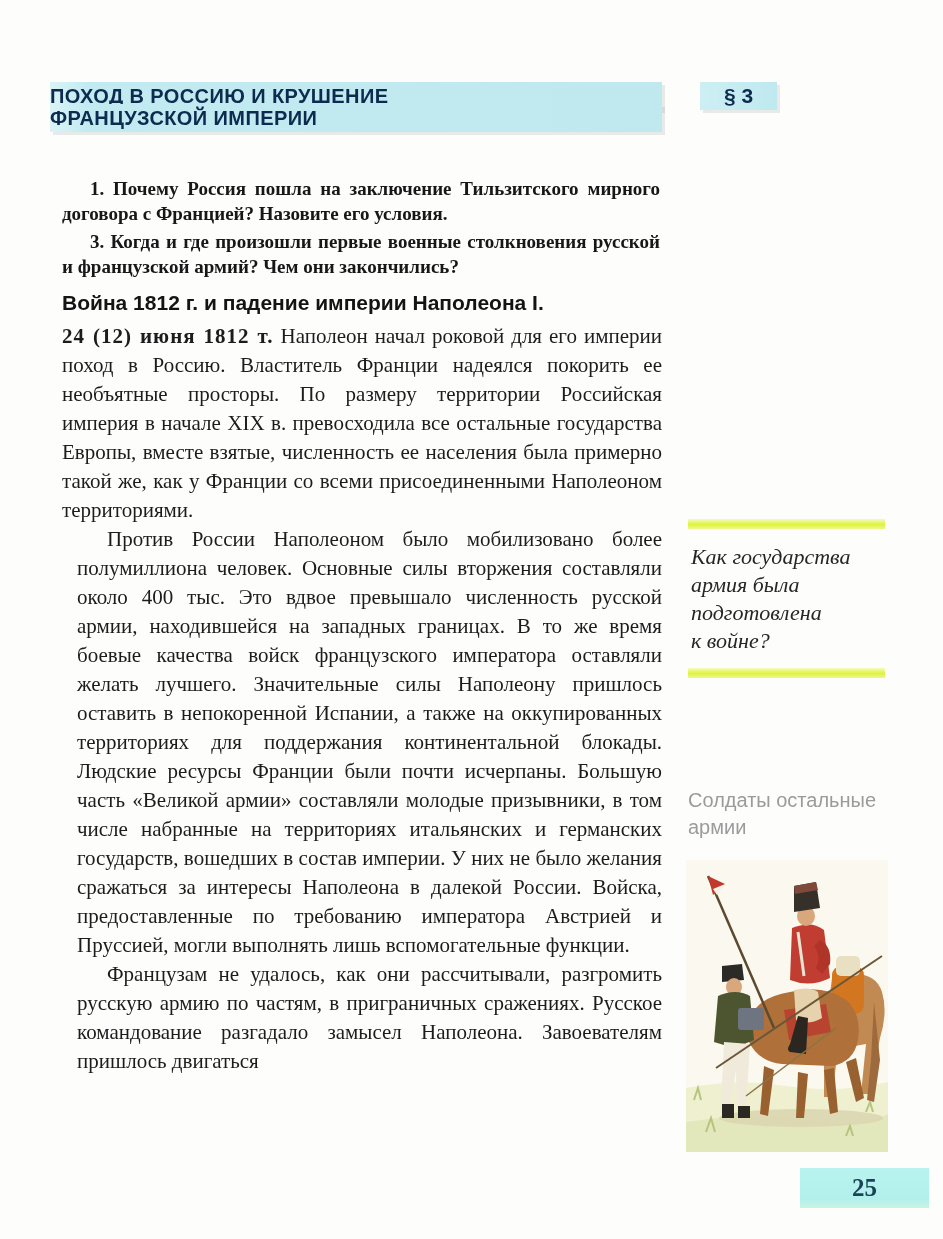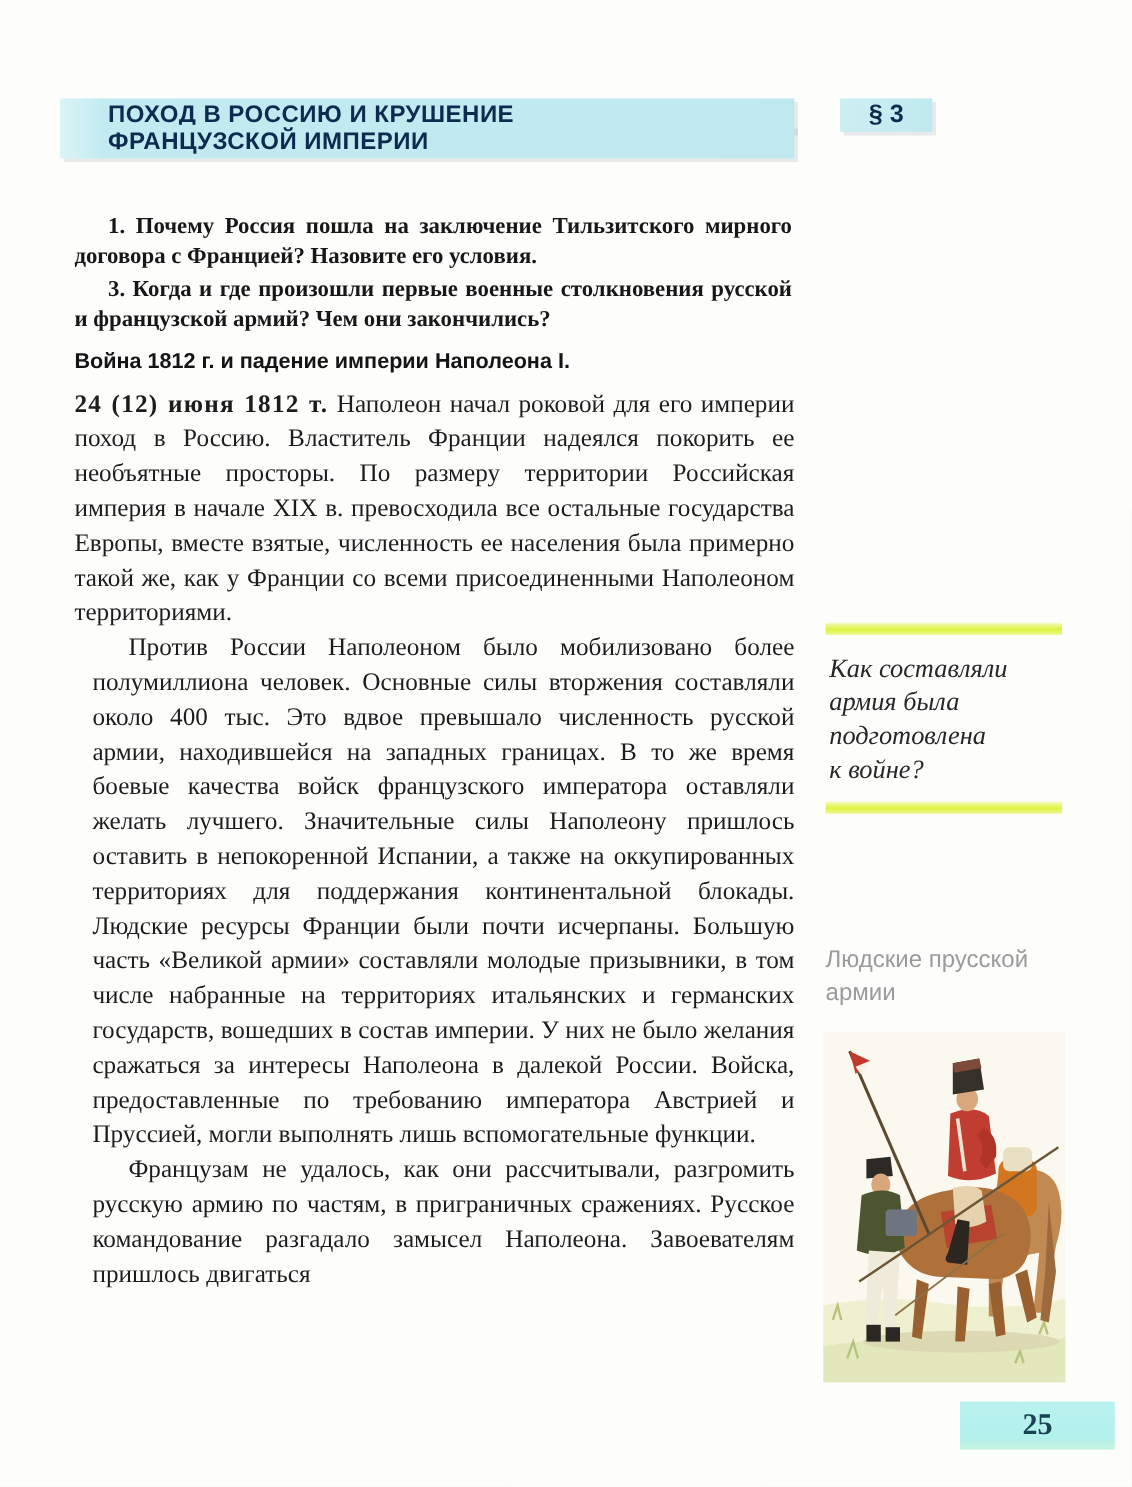--- a/index.html
+++ b/index.html
@@ -9,21 +9,20 @@
     background:#fdfdfc;overflow:hidden;
   }
   
   .hbar{
     position:absolute;left:50px;width:612px;height:28px;
     background:linear-gradient(90deg,#dbf4f6 0%,#c2ebf1 6%,#bfe9ef 100%);
     box-shadow:3px 3px 0 rgba(140,150,150,.18);
     display:flex;align-items:center;
   }
   .hbar .htxt{
-    padding-left:40px;
     font-family:"Liberation Sans",sans-serif;font-weight:bold;
     font-size:20px;letter-spacing:.4px;color:#0d2b4e;
   }
   .hbar1{top:82px;} .hbar2{top:104px;}
   .badge{
     position:absolute;left:700px;top:82px;width:77px;height:28px;
     background:linear-gradient(90deg,#cdeff3,#bfe9ef);
     box-shadow:3px 3px 0 rgba(140,150,150,.18);
     display:flex;align-items:center;justify-content:center;
     font-family:"Liberation Sans",sans-serif;font-weight:bold;
@@ -33,21 +32,21 @@
   .questions{
     position:absolute;left:62px;top:176px;width:598px;
     font-weight:bold;font-size:19px;line-height:25px;color:#171717;
     text-align:justify;
   }
   .questions p{margin:0 0 3px 0;text-indent:28px;}
   
   .sec-heading{
     position:absolute;left:62px;top:291px;width:600px;
     font-family:"Liberation Sans",sans-serif;font-weight:bold;
-    font-size:18px;color:#141414;
+    font-size:21px;color:#141414;
   }
   .bodycol{
     position:absolute;left:62px;top:322px;width:600px;
     font-size:21px;line-height:29px;color:#1c1c1c;text-align:justify;
   }
   .bodycol p{margin:0;}
   .bodycol p.ind{text-indent:30px;margin-left:15px;}
   .lead{font-weight:bold;letter-spacing:1px;}
   
   .ybar{
@@ -98,29 +97,29 @@
   <div class="sec-heading">Война 1812 г. и падение империи Наполеона I.</div>
 
   <div class="bodycol">
     <p><span class="lead">24 (12) июня 1812 т.</span><span> Наполеон начал роковой для его империи поход в Россию. Властитель Франции надеялся покорить ее необъятные просторы. По размеру территории Российская империя в начале XIX в. превосходила все остальные государства Европы, вместе взятые, численность ее населения была примерно такой же, как у Франции со всеми присоединенными Наполеоном территориями.</span></p>
     <p class="ind">Против России Наполеоном было мобилизовано более полумиллиона человек. Основные силы вторжения составляли около 400 тыс. Это вдвое превышало численность русской армии, находившейся на западных границах. В то же время боевые качества войск французского императора оставляли желать лучшего. Значительные силы Наполеону пришлось оставить в непокоренной Испании, а также на оккупированных территориях для поддержания континентальной блокады. Людские ресурсы Франции были почти исчерпаны. Большую часть «Великой армии» составляли молодые призывники, в том числе набранные на территориях итальянских и германских государств, вошедших в состав империи. У них не было желания сражаться за интересы Наполеона в далекой России. Войска, предоставленные по требованию императора Австрией и Пруссией, могли выполнять лишь вспомогательные функции.</p>
     <p class="ind">Французам не удалось, как они рассчитывали, разгромить русскую армию по частям, в приграничных сражениях. Русское командование разгадало замысел Наполеона. Завоевателям пришлось двигаться</p>
   </div>
 
   <div class="ybar ybar1"></div>
   <div class="side-question">
-    <span>Как составляли</span>
+    <span>Как государства</span>
     <span>армия была</span>
     <span>подготовлена</span>
     <span>к войне?</span>
   </div>
   <div class="ybar ybar2"></div>
 
   <div class="side-caption">
-    <span>Людские прусской</span>
+    <span>Солдаты остальные</span>
     <span>армии</span>
   </div>
 
   <div class="illustration">
     <svg viewBox="0 0 202 292" width="202" height="292" xmlns="http://www.w3.org/2000/svg">
       <rect width="202" height="292" fill="#fbf9ef"></rect>
       <path d="M0 228 Q50 218 100 226 T202 222 L202 292 L0 292 Z" fill="#eef0d0"></path>
       <path d="M0 262 Q60 252 120 260 T202 254 L202 292 L0 292 Z" fill="#e3e8bc"></path>
       <path d="M8 240 l4 -12 l3 12 M20 272 l5 -14 l4 14 M180 252 l4 -10 l3 10 M160 276 l4 -10 l3 10" stroke="#b7c47e" stroke-width="2" fill="none"></path>
       <ellipse cx="115" cy="258" rx="82" ry="9" fill="#d9d3ae" opacity="0.8"></ellipse>

